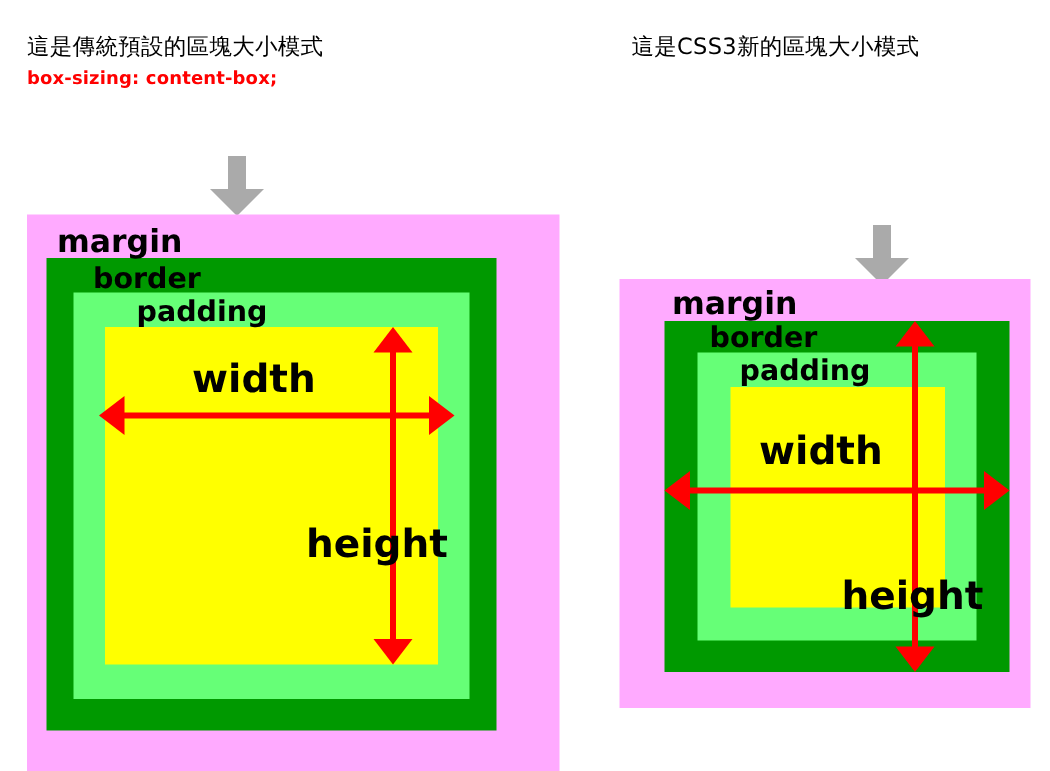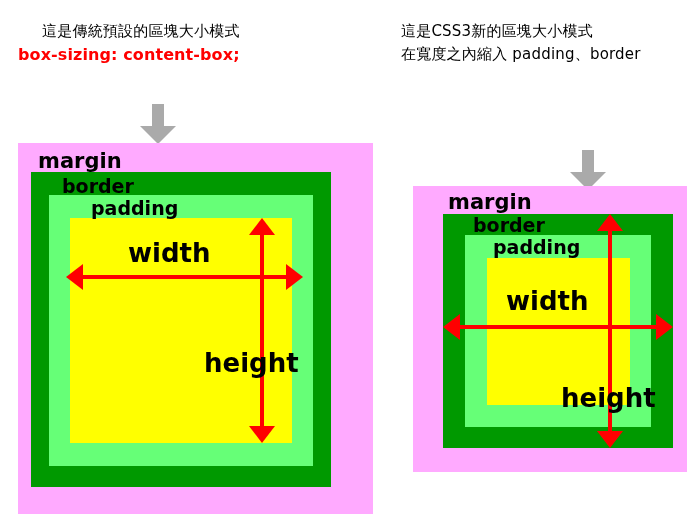--- a/index.html
+++ b/index.html
@@ -23,29 +23,29 @@
   }
   .caption .line {
     display: block;
     font-size: 15px;
     color: #000000;
     letter-spacing: 0.2px;
   }
   .caption .line.code {
     font-weight: bold;
     color: #ff0000;
-    font-size: 16px;
+    font-size: 12px;
     letter-spacing: 0.1px;
   }
   .caption .line.sub {
     font-size: 15px;
   }
 
-  #caption-left  { left: 18px; top: 20px; text-align: right; }
-  #caption-right { left: 401px; top: 20px; }
+  #caption-left  { left: 18px; top: 20px; }
+  #caption-right { left: 421px; top: 20px; }
 
   
   .gray-arrow {
     position: absolute;
     width: 36px;
     height: 40px;
   }
   .gray-arrow .shaft {
     position: absolute;
     left: 12px;
@@ -199,21 +199,20 @@
     <div class="line"></div>
     <div class="tip down"></div>
   </div>
 
   <div class="dim-label" id="left-label-width">width</div>
   <div class="dim-label" id="left-label-height">height</div>
 </div>
 
 <div class="caption" id="caption-right">
   <span class="line">這是CSS3新的區塊大小模式</span>
-  <span class="line sub">在寬度之內縮入  padding、border</span>
 </div>
 
 <div class="gray-arrow" id="gray-arrow-right">
   <div class="shaft"></div>
   <div class="head"></div>
 </div>
 
 <div class="boxmodel" id="diagram-right">
   <div class="layer layer-margin" id="right-margin"></div>
   <div class="layer layer-border" id="right-border"></div>

